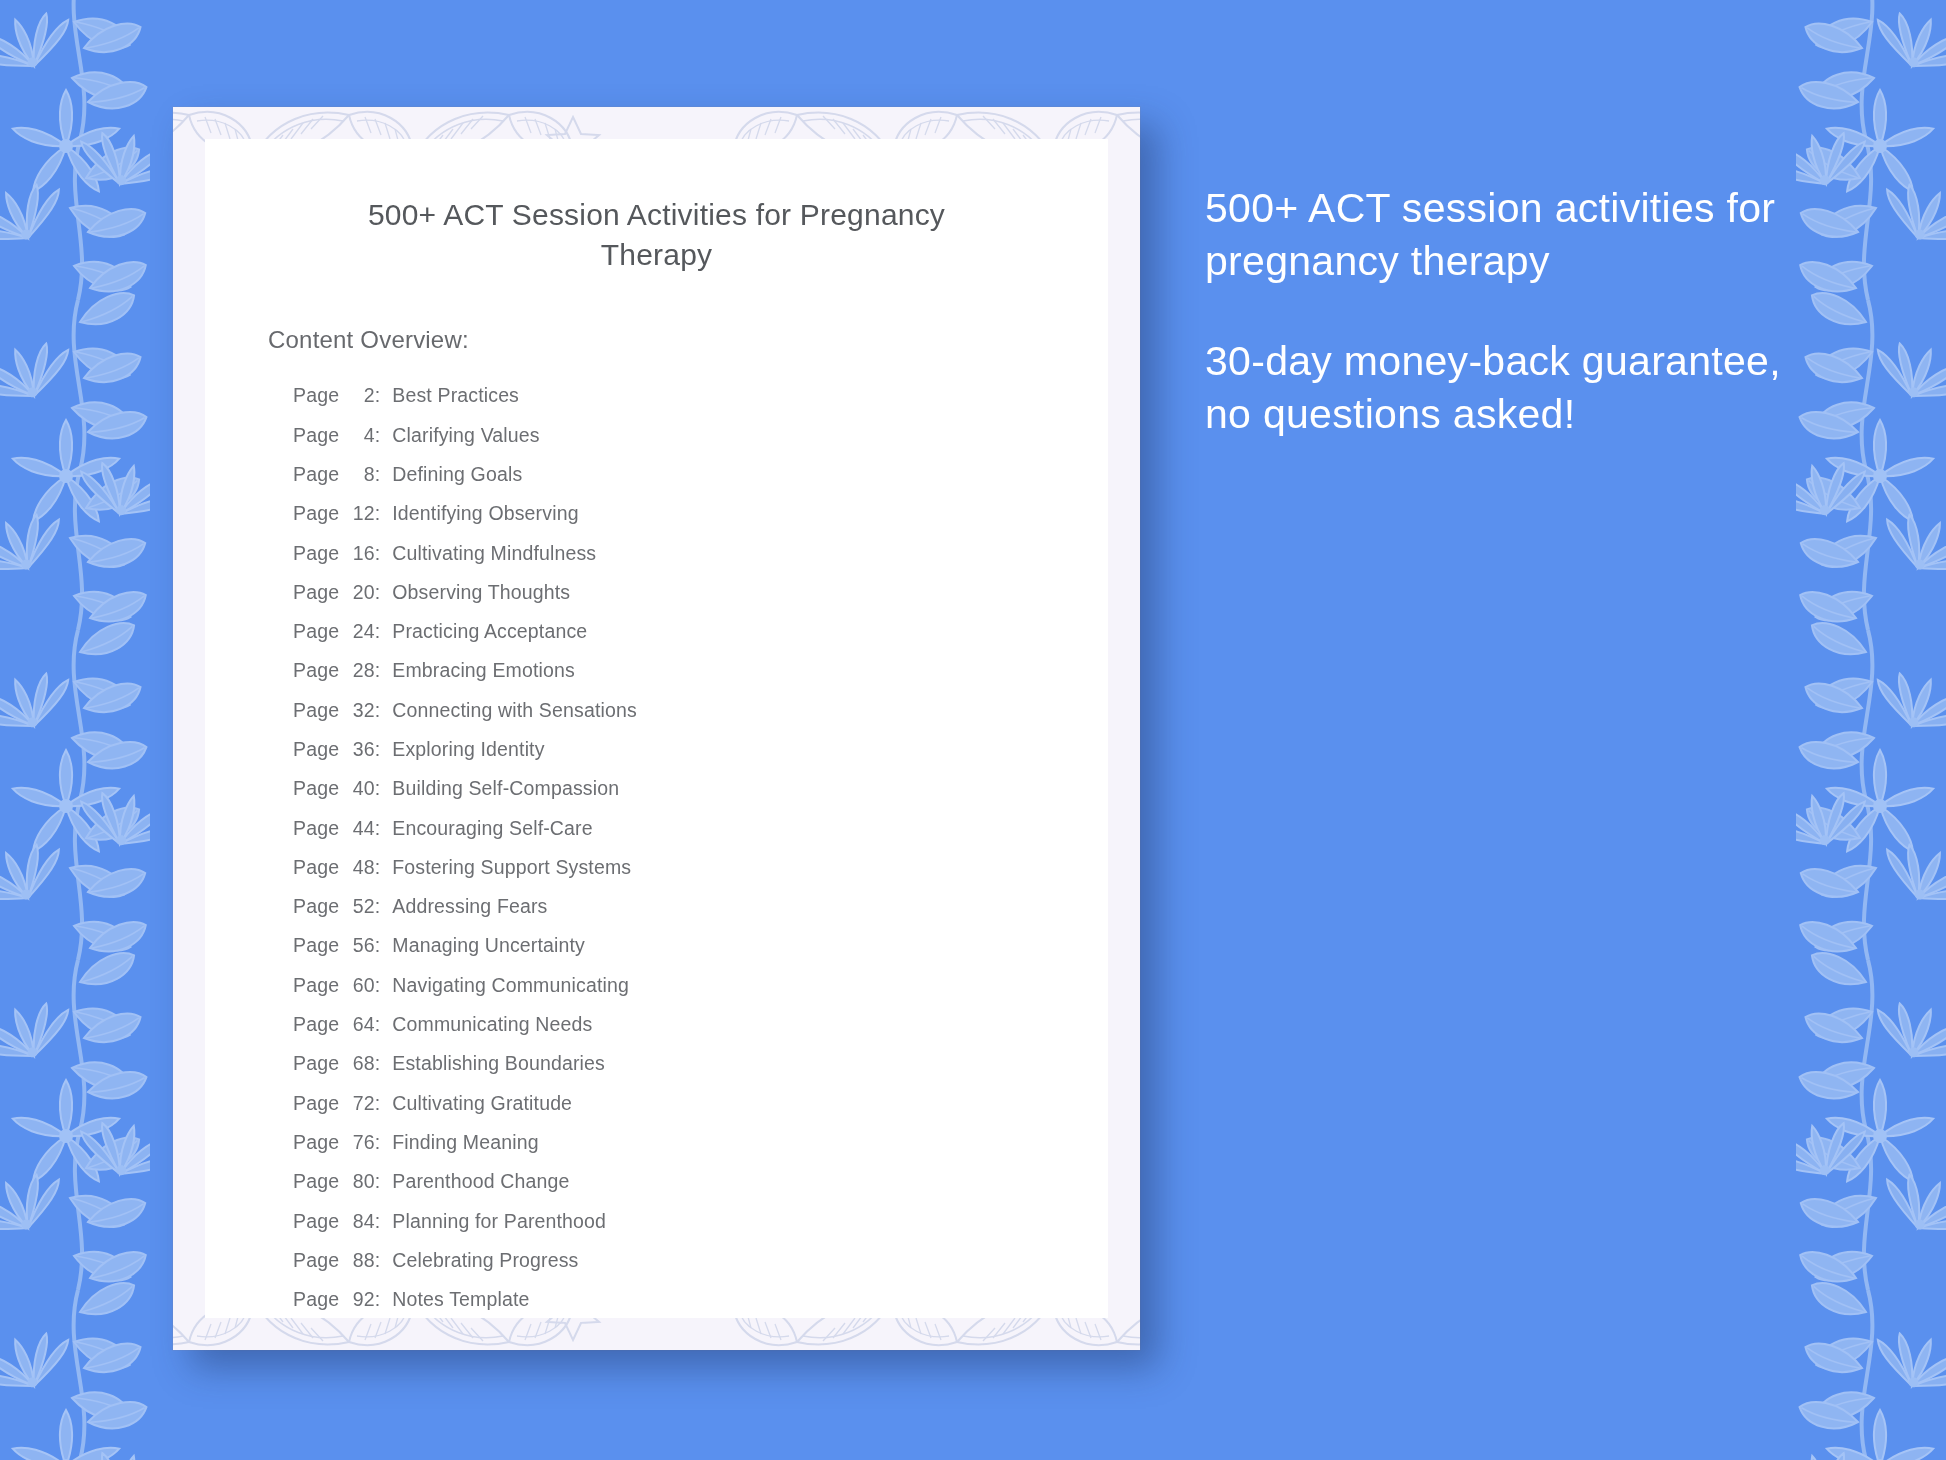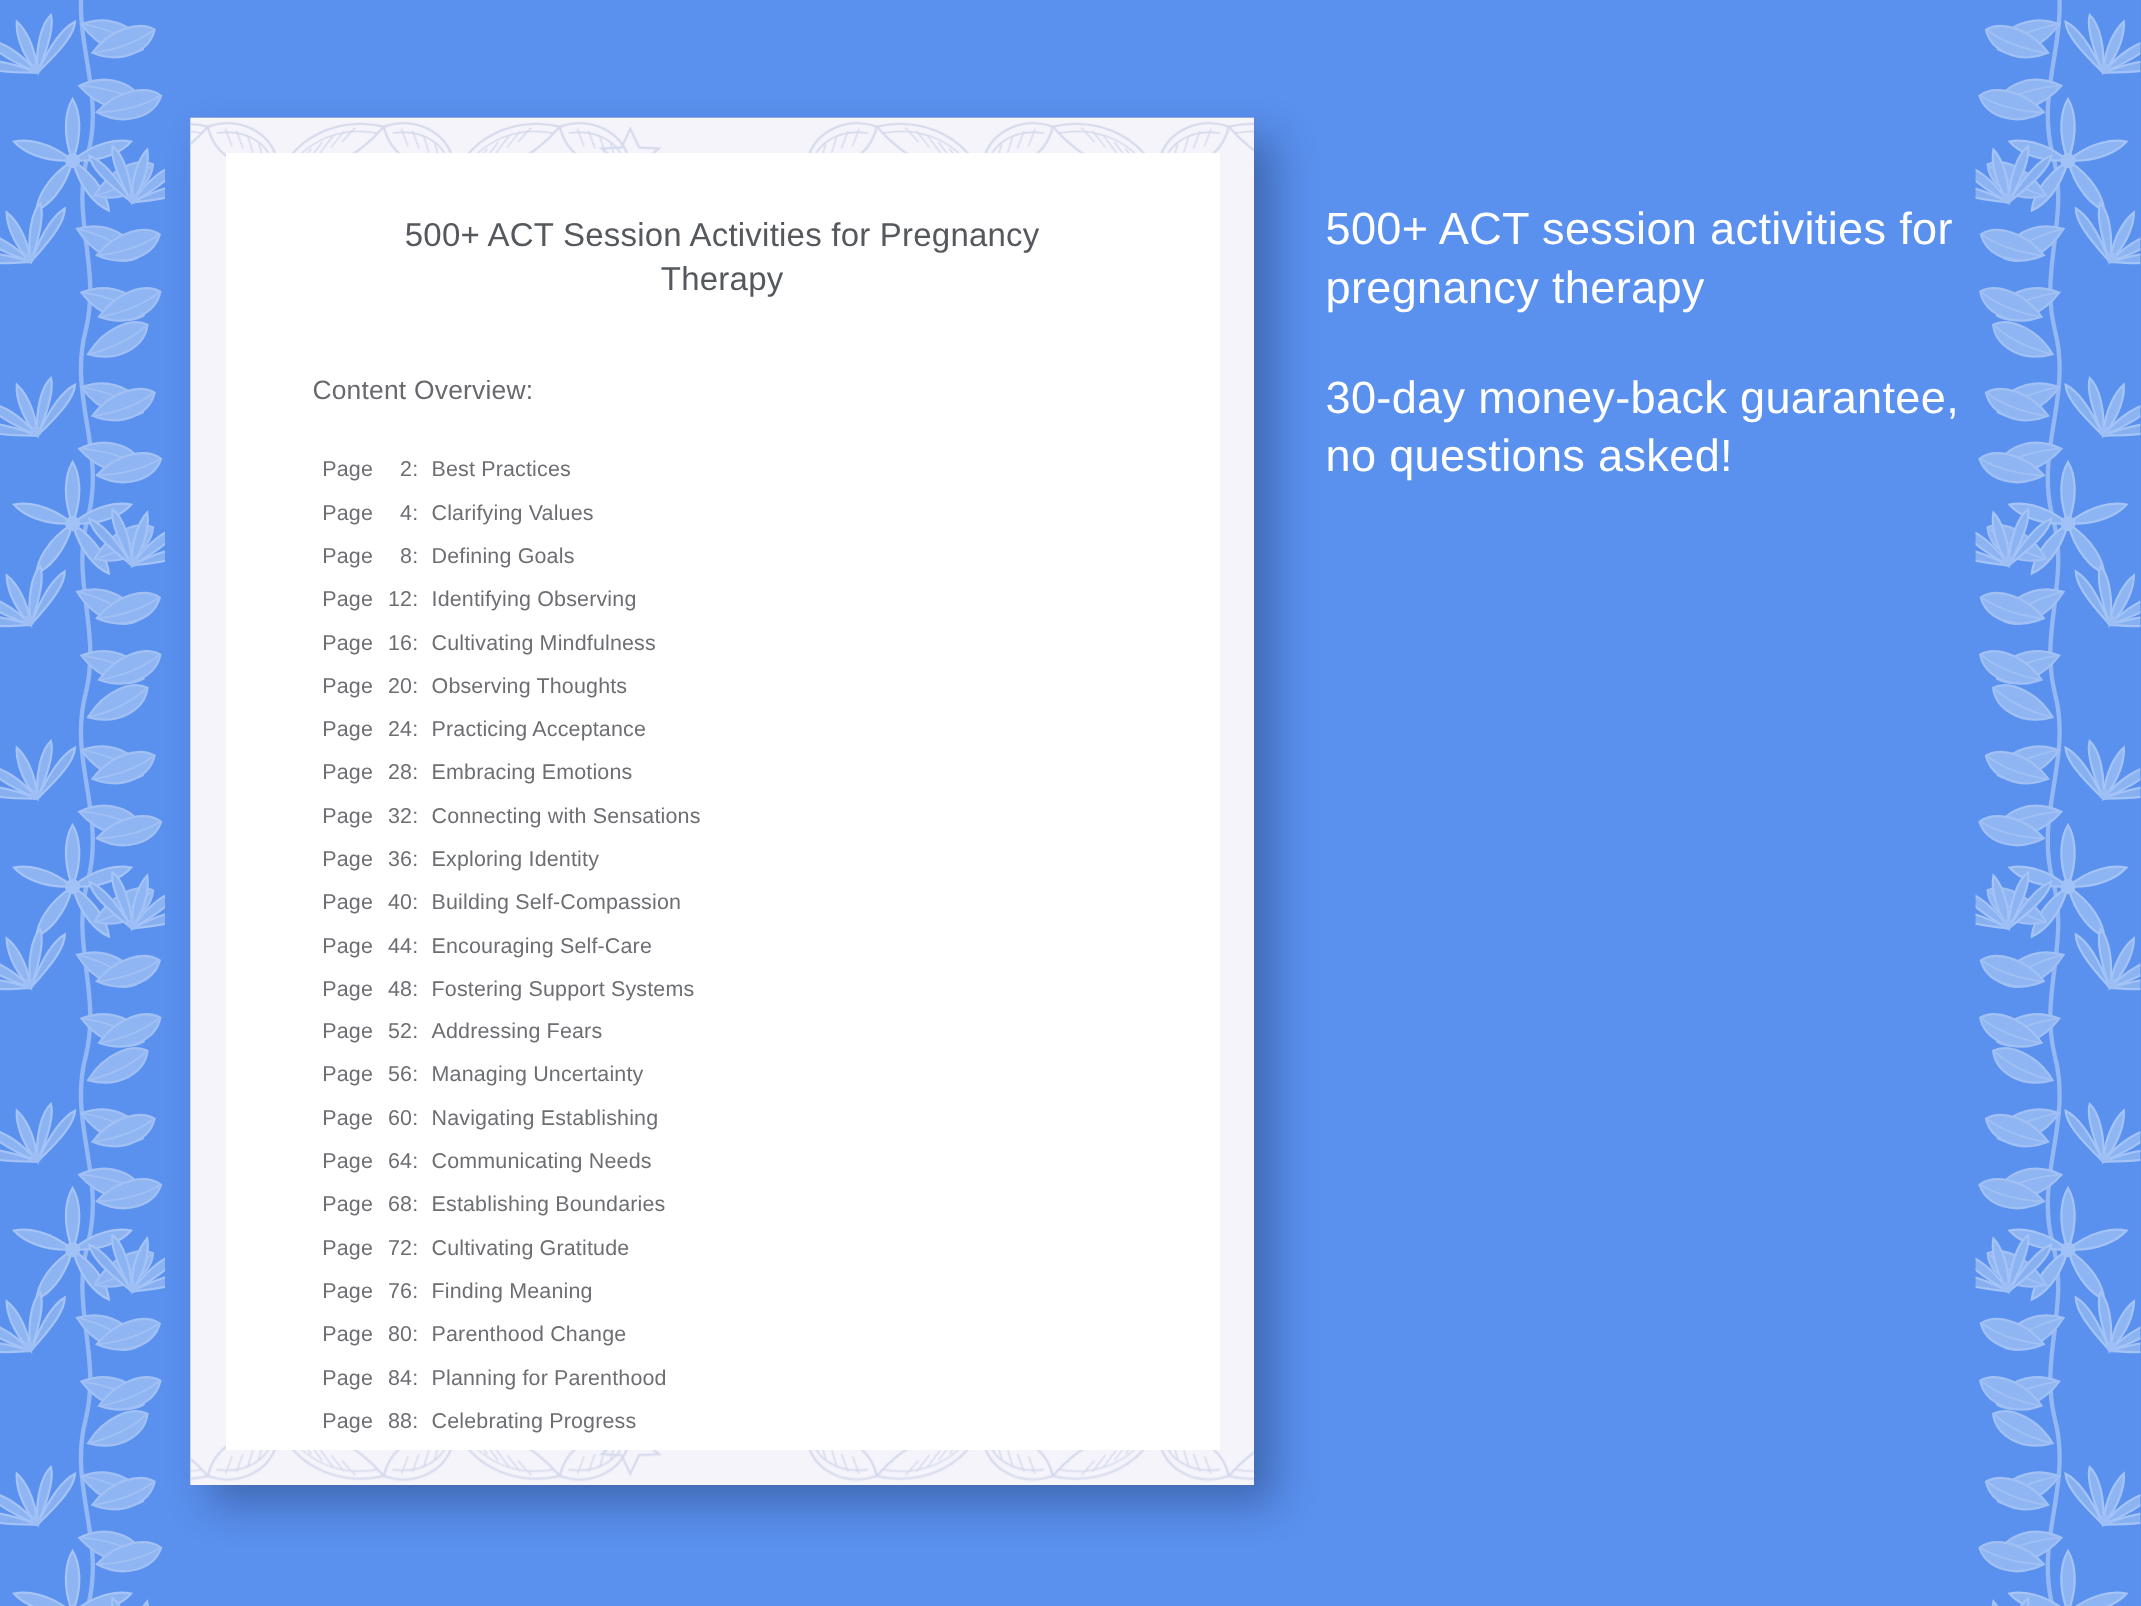--- a/index.html
+++ b/index.html
@@ -69,21 +69,21 @@
     padding: 56px 110px 0 110px;
     text-align: center;
     font-size: 30px;
     font-weight: 400;
     line-height: 1.32;
     color: #55585c;
     letter-spacing: 0.2px;
   }
 
   .overview-label {
-    margin: 16px;
+    margin: 0;
     padding: 52px 0 0 63px;
     font-size: 24px;
     font-weight: 400;
     color: #67696d;
     letter-spacing: 0.2px;
   }
 
   .toc {
     margin: 0;
     padding: 22px 0 0 88px;
@@ -390,21 +390,21 @@
           <li class="toc-row">
             <span class="toc-pagelabel">Page&nbsp;</span>
             <span class="toc-pagenum">56</span>
             <span class="toc-colon">:</span>
             <span class="toc-title">Managing Uncertainty</span>
           </li>
           <li class="toc-row">
             <span class="toc-pagelabel">Page&nbsp;</span>
             <span class="toc-pagenum">60</span>
             <span class="toc-colon">:</span>
-            <span class="toc-title">Navigating Establishing</span>
+            <span class="toc-title">Navigating Communicating</span>
           </li>
           <li class="toc-row">
             <span class="toc-pagelabel">Page&nbsp;</span>
             <span class="toc-pagenum">64</span>
             <span class="toc-colon">:</span>
             <span class="toc-title">Communicating Needs</span>
           </li>
           <li class="toc-row">
             <span class="toc-pagelabel">Page&nbsp;</span>
             <span class="toc-pagenum">68</span>

